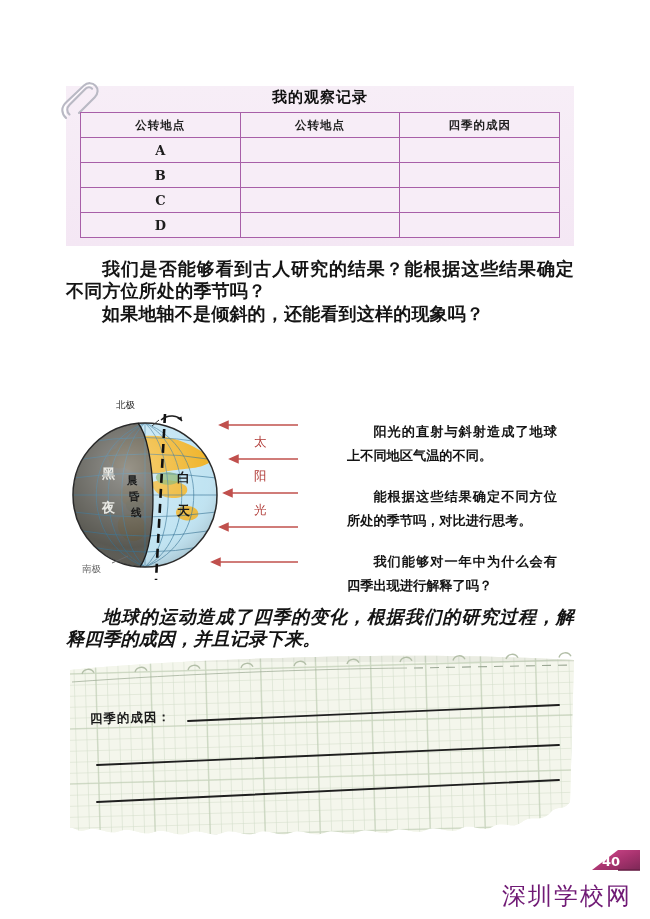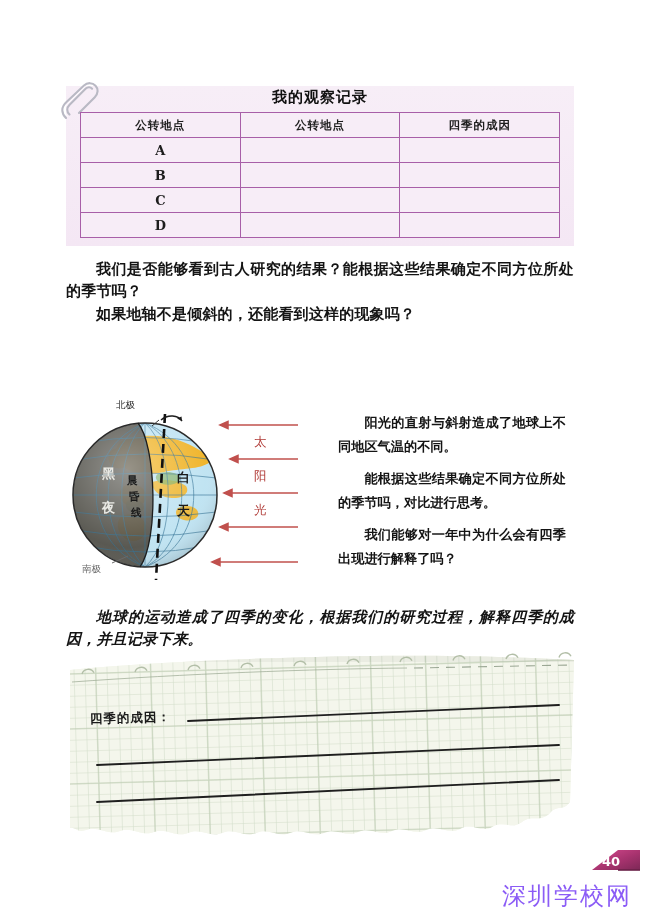--- a/index.html
+++ b/index.html
@@ -76,21 +76,21 @@
     font-size: 13px;
     font-weight: bold;
     font-family: "DejaVu Serif", "Liberation Serif", serif;
   }
 
   
   .prose {
     position: absolute;
     left: 66px;
     width: 508px;
-    font-size: 15px;
+    font-size: 18px;
     line-height: 22px;
     color: #141414;
     font-weight: bold;
     letter-spacing: 0.2px;
     text-align: justify;
   }
   .prose p {
     margin: 0 0 1px 0;
     text-indent: 2em;
   }
@@ -111,21 +111,21 @@
     position: absolute;
     left: 330px;
     top: 403px;
     width: 244px;
     font-size: 13.2px;
     line-height: 24px;
     font-weight: bold;
     color: #141414;
     text-align: justify;
   }
-  #prose-side p { margin: 8px; text-indent: 2em; }
+  #prose-side p { margin: 17px; text-indent: 2em; }
 
   
   #prose-lower {
     top: 606px;
     font-style: italic;
   }
 
   
   .grid-paper-wrap {
     position: absolute;
@@ -165,21 +165,21 @@
     font-family: "DejaVu Sans", "Liberation Sans", sans-serif;
     letter-spacing: 0px;
   }
 
   
   .watermark {
     position: absolute;
     right: 18px;
     top: 880px;
     font-size: 24px;
-    color: #8b5cf6;
+    color: #701a75;
     letter-spacing: 2px;
     font-family: "DejaVu Sans", "Liberation Sans", sans-serif;
     font-weight: normal;
   }
 </style>
 </head>
 <body>
 
 <div class="page">
 

